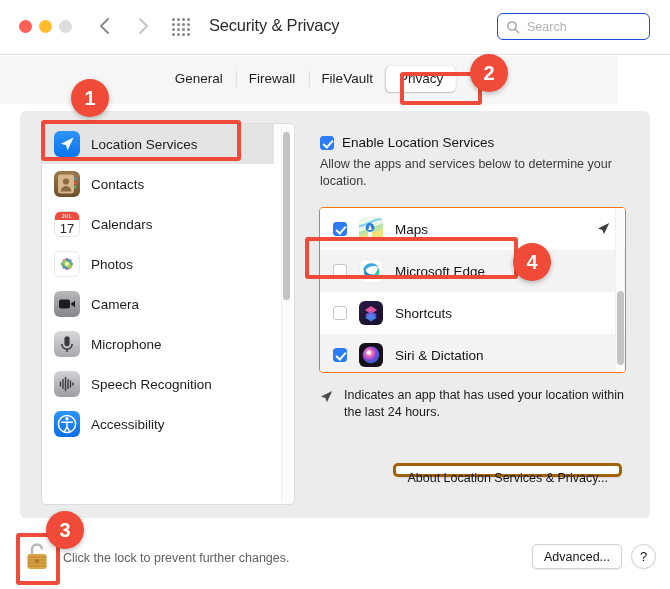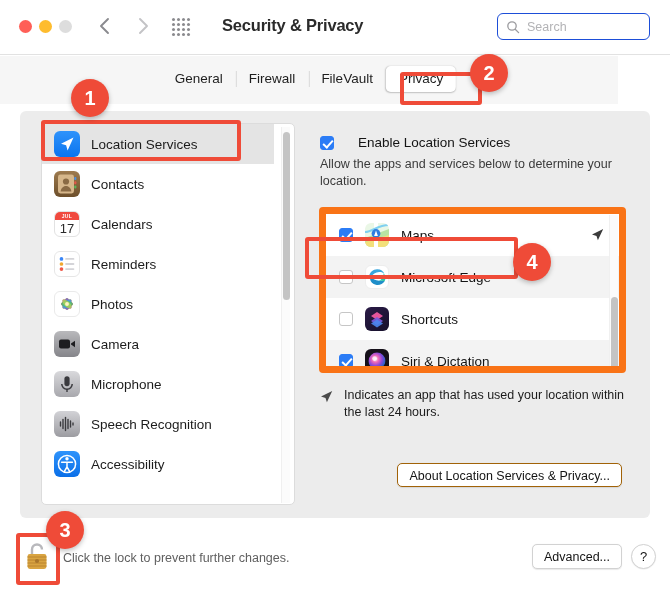--- a/index.html
+++ b/index.html
@@ -49,22 +49,22 @@
     grid-template-rows: repeat(4, 1fr);
     gap: 1px;
   }
   #grid-icon i {
     display:block; width: 3px; height: 3px;
     background: #8a8a8e; border-radius: 50%;
     justify-self: center; align-self: center;
   }
 
   #win-title {
-    position: absolute; left: 222px; top: 16px;
-    font-size: 16.5px; font-weight: bold; color: #2b2b2b;
+    position: absolute; left: 209px; top: 16px;
+    font-size: 16.5px; font-weight: normal; color: #2b2b2b;
     letter-spacing: -0.2px;
   }
 
   #search-field {
     position: absolute; right: 20px; top: 13px;
     width: 153px; height: 27px;
     background: #ffffff;
     border: 1px solid #1d4ed8;
     border-radius: 6px;
   }
@@ -149,21 +149,21 @@
   }
   #sidebar-thumb {
     position: absolute; left: 1px; top: 5px;
     width: 7px; height: 168px;
     background: #c4c4c4; border-radius: 4px;
   }
 
   
   #right { position: absolute; left: 286px; top: 12px; width: 330px; height: 382px; }
 
-  #enable-row { position: absolute; left: 14px; top: 12px; display: flex; align-items: flex-end; gap: 16px; }
+  #enable-row { position: absolute; left: 14px; top: 12px; display: flex; align-items: flex-end; }
   .cb {
     width: 14px; height: 14px; border-radius: 3px;
     border: 1px solid #c6c6c6; background: #ffffff;
     flex: 0 0 auto; position: relative;
   }
   .cb.checked { background: #2b7cf6; border-color: #2b7cf6; }
   .cb.checked::after {
     content: ""; position: absolute;
     left: 4px; top: 1px; width: 4px; height: 8px;
     border: solid #ffffff; border-width: 0 2px 2px 0;
@@ -173,21 +173,21 @@
   #enable-desc {
     position: absolute; left: 14px; top: 33px;
     width: 300px;
     font-size: 12.5px; color: #3a3a3a; line-height: 17px;
   }
 
   #applist {
     position: absolute; left: 13px; top: 84px;
     width: 307px; height: 166px;
     background: #ffffff;
-    border: 7px solid #f97316;
+    border: 1px solid #f97316;
     border-radius: 4px;
     overflow: hidden;
   }
   .app-row {
     position: relative; height: 42px;
     display: flex; align-items: center;
     padding-left: 13px;
     background: #ffffff;
   }
   .app-row.alt { background: #f3f3f3; }
@@ -210,22 +210,22 @@
 
   #note {
     position: absolute; left: 13px; top: 264px; width: 312px;
     display: flex; align-items: flex-start;
   }
   #note-arrow { width: 15px; height: 15px; color: #4a4a4a; flex: 0 0 auto; margin-top: 2px; }
   #note-text { margin-left: 10px; font-size: 12.5px; color: #1c1c1c; line-height: 17px; }
 
   #about-btn {
     position: absolute; right: 14px; top: 340px;
-    height: 24px; padding: 0 11px; line-height: 25px;
-    background: #ffffff; border: 1px solid #a16207;
+    height: 14px; padding: 0 11px; line-height: 25px;
+    background: #ffffff; border: 3px solid #a16207;
     border-radius: 5px; font-size: 12.5px; color: #141414;
     box-shadow: 0 0.5px 1px rgba(0,0,0,0.09);
     white-space: nowrap;
   }
 
   
   #lock-icon { position: absolute; left: 22px; top: 540px; width: 30px; height: 34px; }
   #lock-text {
     position: absolute; left: 63px; top: 551px;
     font-size: 12.5px; color: #606060;
@@ -372,33 +372,20 @@
           <div class="app-icon ic ic-cal">
             <div class="ic-inner">
               <div style="position:absolute;left:0;top:0;width:100%;height:34%;background:#f04a3f;"></div>
               <div style="position:absolute;left:0;top:0;width:100%;height:34%;color:#fff;font-size:5px;text-align:center;line-height:9px;font-weight:bold;letter-spacing:0.4px;">JUL</div>
               <div style="position:absolute;left:0;top:33%;width:100%;height:67%;color:#2a2a2a;font-size:13px;text-align:center;line-height:17px;">17</div>
             </div>
           </div>
           <div class="side-label">Calendars</div>
         </div>
 
-        <div class="side-item">
-          <div class="app-icon ic ic-rem">
-            <svg viewBox="0 0 26 26">
-              <circle cx="7" cy="7.5" r="2" fill="#3a86f7"></circle>
-                <rect x="11" y="6.5" width="10" height="2" rx="1" fill="#d4d4d8"></rect>
-              <circle cx="7" cy="13" r="2" fill="#f0a830"></circle>
-                <rect x="11" y="12" width="10" height="2" rx="1" fill="#d4d4d8"></rect>
-              <circle cx="7" cy="18.5" r="2" fill="#f05a4a"></circle>
-                <rect x="11" y="17.5" width="10" height="2" rx="1" fill="#d4d4d8"></rect>
-            </svg>
-          </div>
-          <div class="side-label">Reminders</div>
-        </div>
 
         <div class="side-item">
           <div class="app-icon ic ic-photos">
             <svg viewBox="0 0 26 26">
               <g transform="translate(13,13)">
                 <ellipse rx="3" ry="6.4" fill="#f5c242" transform="rotate(0)"></ellipse>
                 <ellipse rx="3" ry="6.4" fill="#f0803c" transform="rotate(45)"></ellipse>
                 <ellipse rx="3" ry="6.4" fill="#e8504a" transform="rotate(90)"></ellipse>
                 <ellipse rx="3" ry="6.4" fill="#c24bb0" transform="rotate(135)"></ellipse>
                 <ellipse rx="3" ry="6.4" fill="#6b5fd4" transform="rotate(180)" opacity="0.85"></ellipse>

